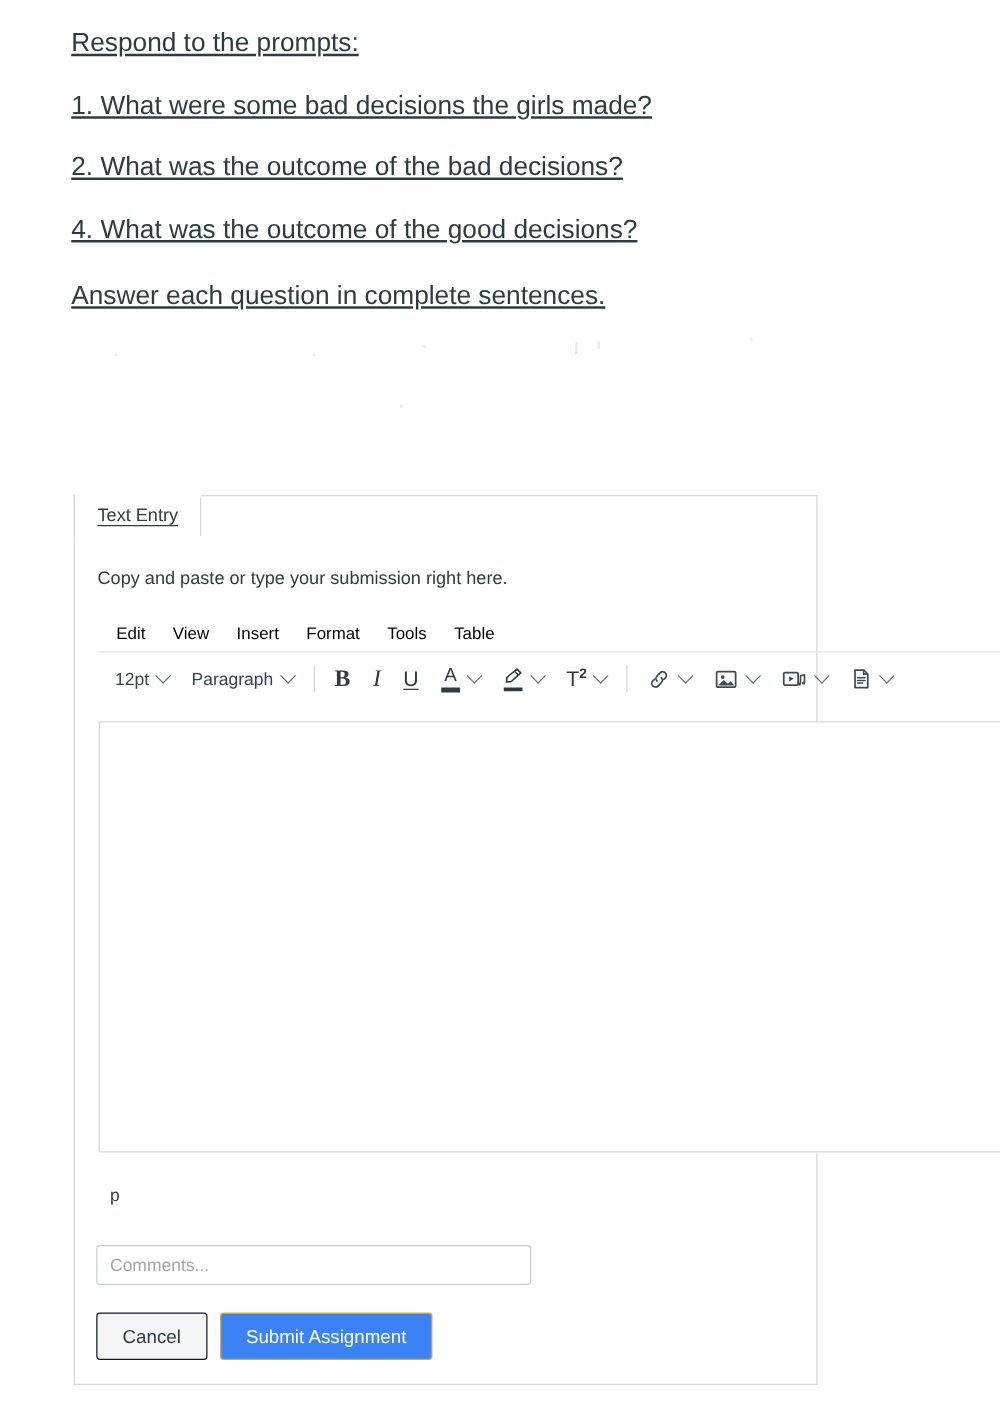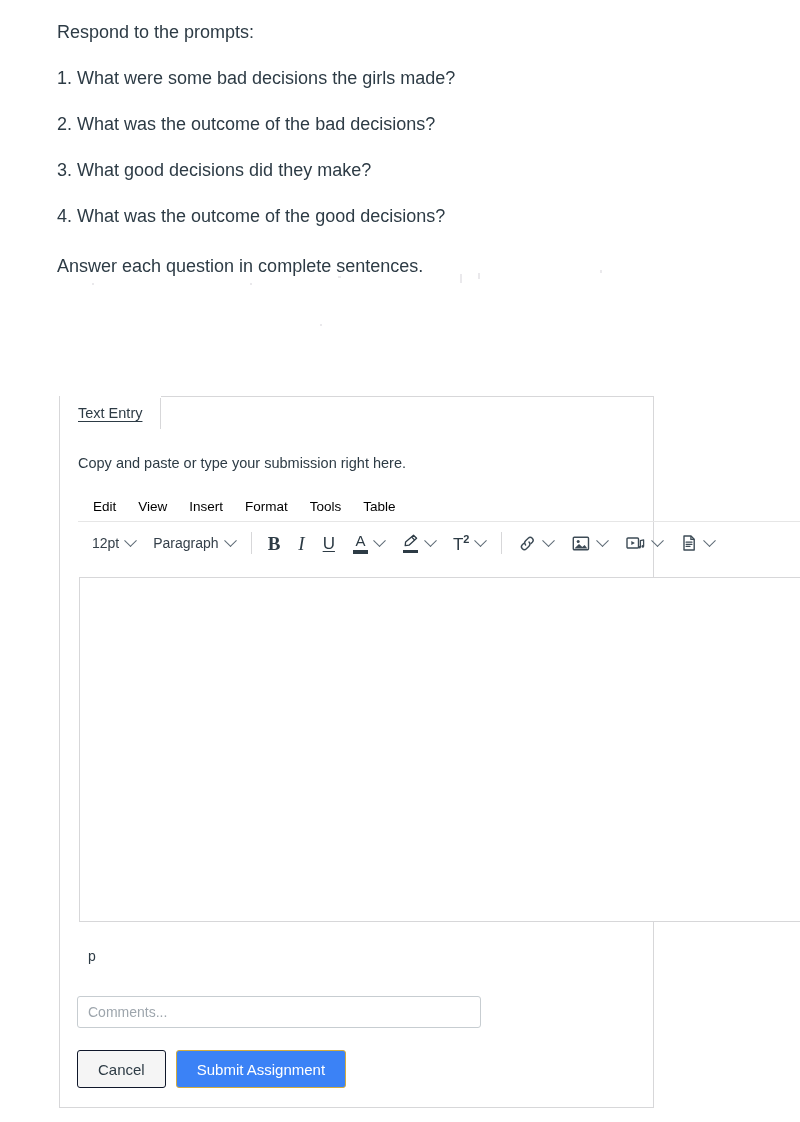--- a/index.html
+++ b/index.html
@@ -13,25 +13,26 @@
   }
   .page { position: relative; width: 800px; height: 1122px; background:#fff; }
 
   
   .prompt-block {
     position: absolute;
     left: 57px; top: 22px;
     width: 700px;
   }
   .prompt-line {
-    font-size: 18px;
+    font-size: 21px;
     line-height: 1.22;
     color: #2d3b45;
     margin-bottom: 24px;
     white-space: pre;
+    text-decoration: underline;
   }
   .prompt-line:last-child { margin-bottom: 0; margin-top: 28px; }
 
   
   .ghost { position:absolute; background:#d9d7dd; opacity:.55; }
 
   
   .submission-container {
     position: absolute;
     left: 59px; top: 396px;
@@ -160,21 +161,21 @@
     position: absolute;
     left: 88px; top: 948px;
     font-size: 14px;
     color: #2d3b45;
   }
 
   
   .comments-input {
     position: absolute;
     left: 77px; top: 996px;
-    width: 404px; height: 32px;
+    width: 348px; height: 32px;
     border: 1px solid #c7cdd1;
     border-radius: 3px;
     background: #fff;
     padding: 0 10px;
     font-family: "Liberation Sans", sans-serif;
     font-size: 14px;
     color: #2d3b45;
     outline: none;
   }
   .comments-input::placeholder { color: #9ea6ad; }
@@ -204,21 +205,20 @@
 </style>
 </head>
 <body>
 
 <div class="page">
 
   <div class="prompt-block">
     <div class="prompt-line">Respond to the prompts:</div>
     <div class="prompt-line">1. What were some bad decisions the girls made?</div>
     <div class="prompt-line">2. What was the outcome of the bad decisions?</div>
-    <div class="prompt-line">3. What good decisions did they make?</div>
     <div class="prompt-line">4. What was the outcome of the good decisions?</div>
     <div class="prompt-line">Answer each question in complete sentences.</div>
   </div>
 
   <div class="ghost" style="left:92px;top:283px;width:2px;height:2px;"></div>
   <div class="ghost" style="left:250px;top:283px;width:2px;height:2px;"></div>
   <div class="ghost" style="left:338px;top:276px;width:3px;height:2px;"></div>
   <div class="ghost" style="left:460px;top:274px;width:2px;height:9px;"></div>
   <div class="ghost" style="left:478px;top:273px;width:2px;height:6px;"></div>
   <div class="ghost" style="left:600px;top:270px;width:2px;height:3px;"></div>

